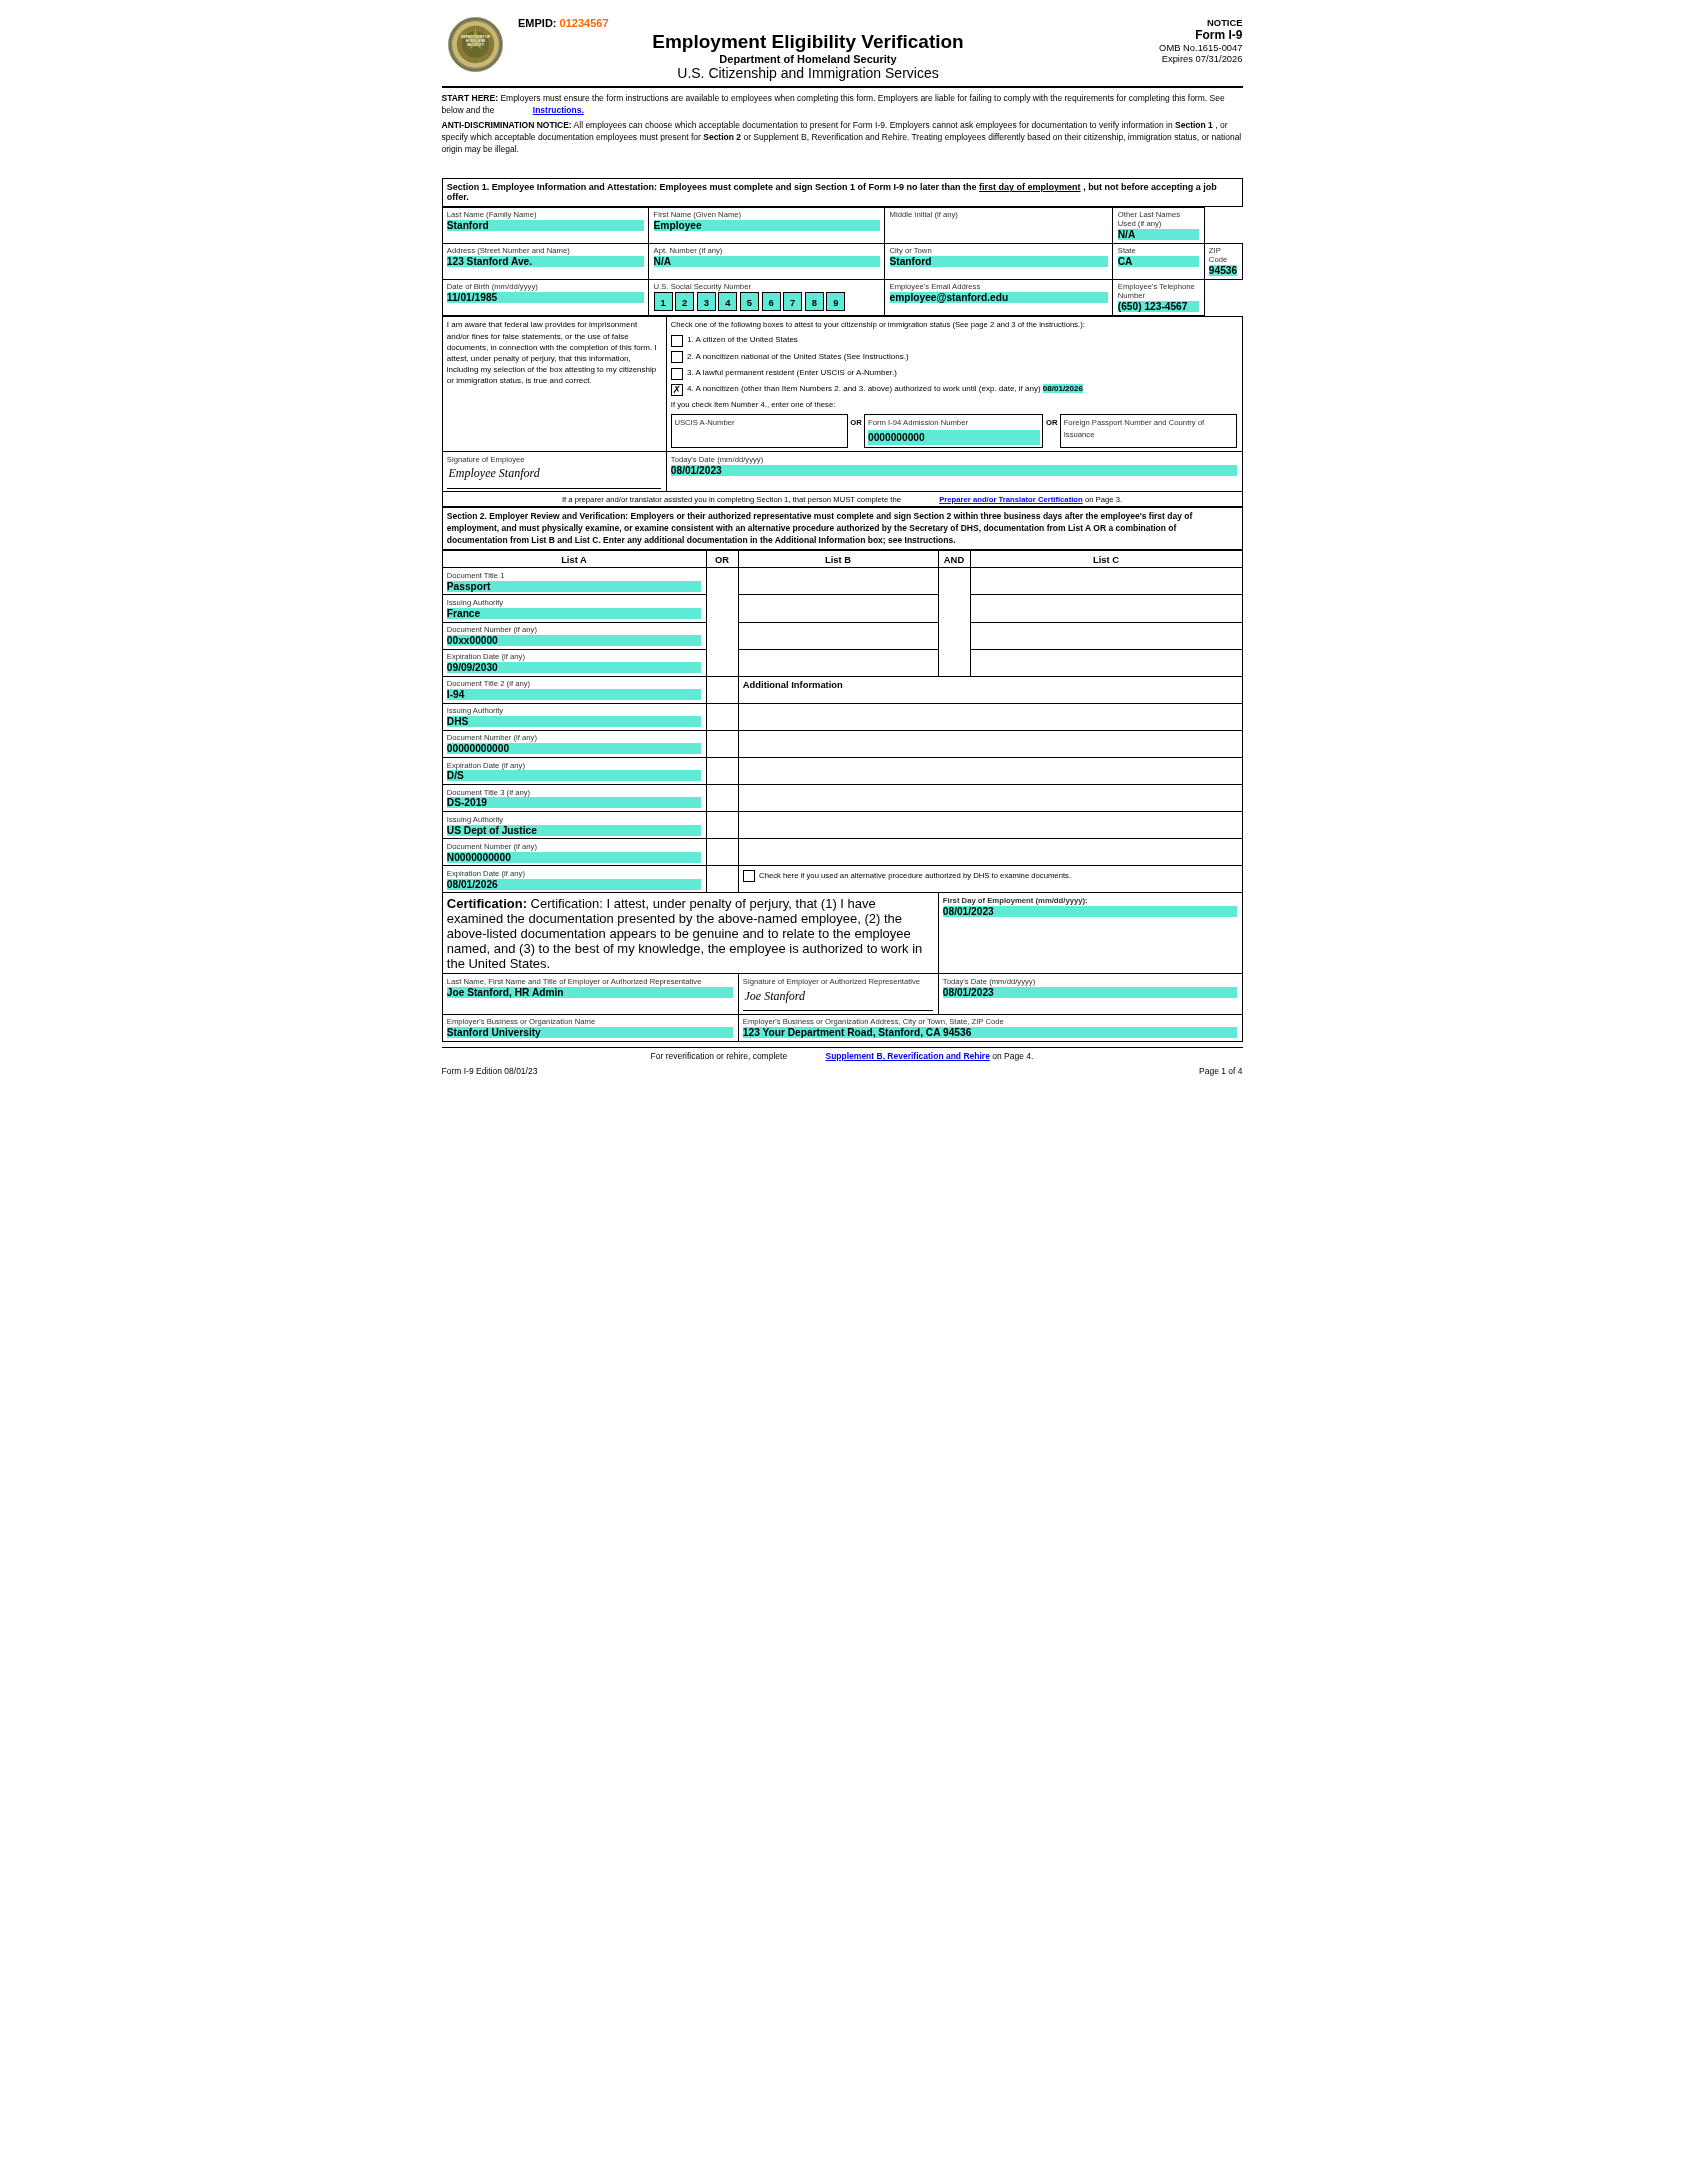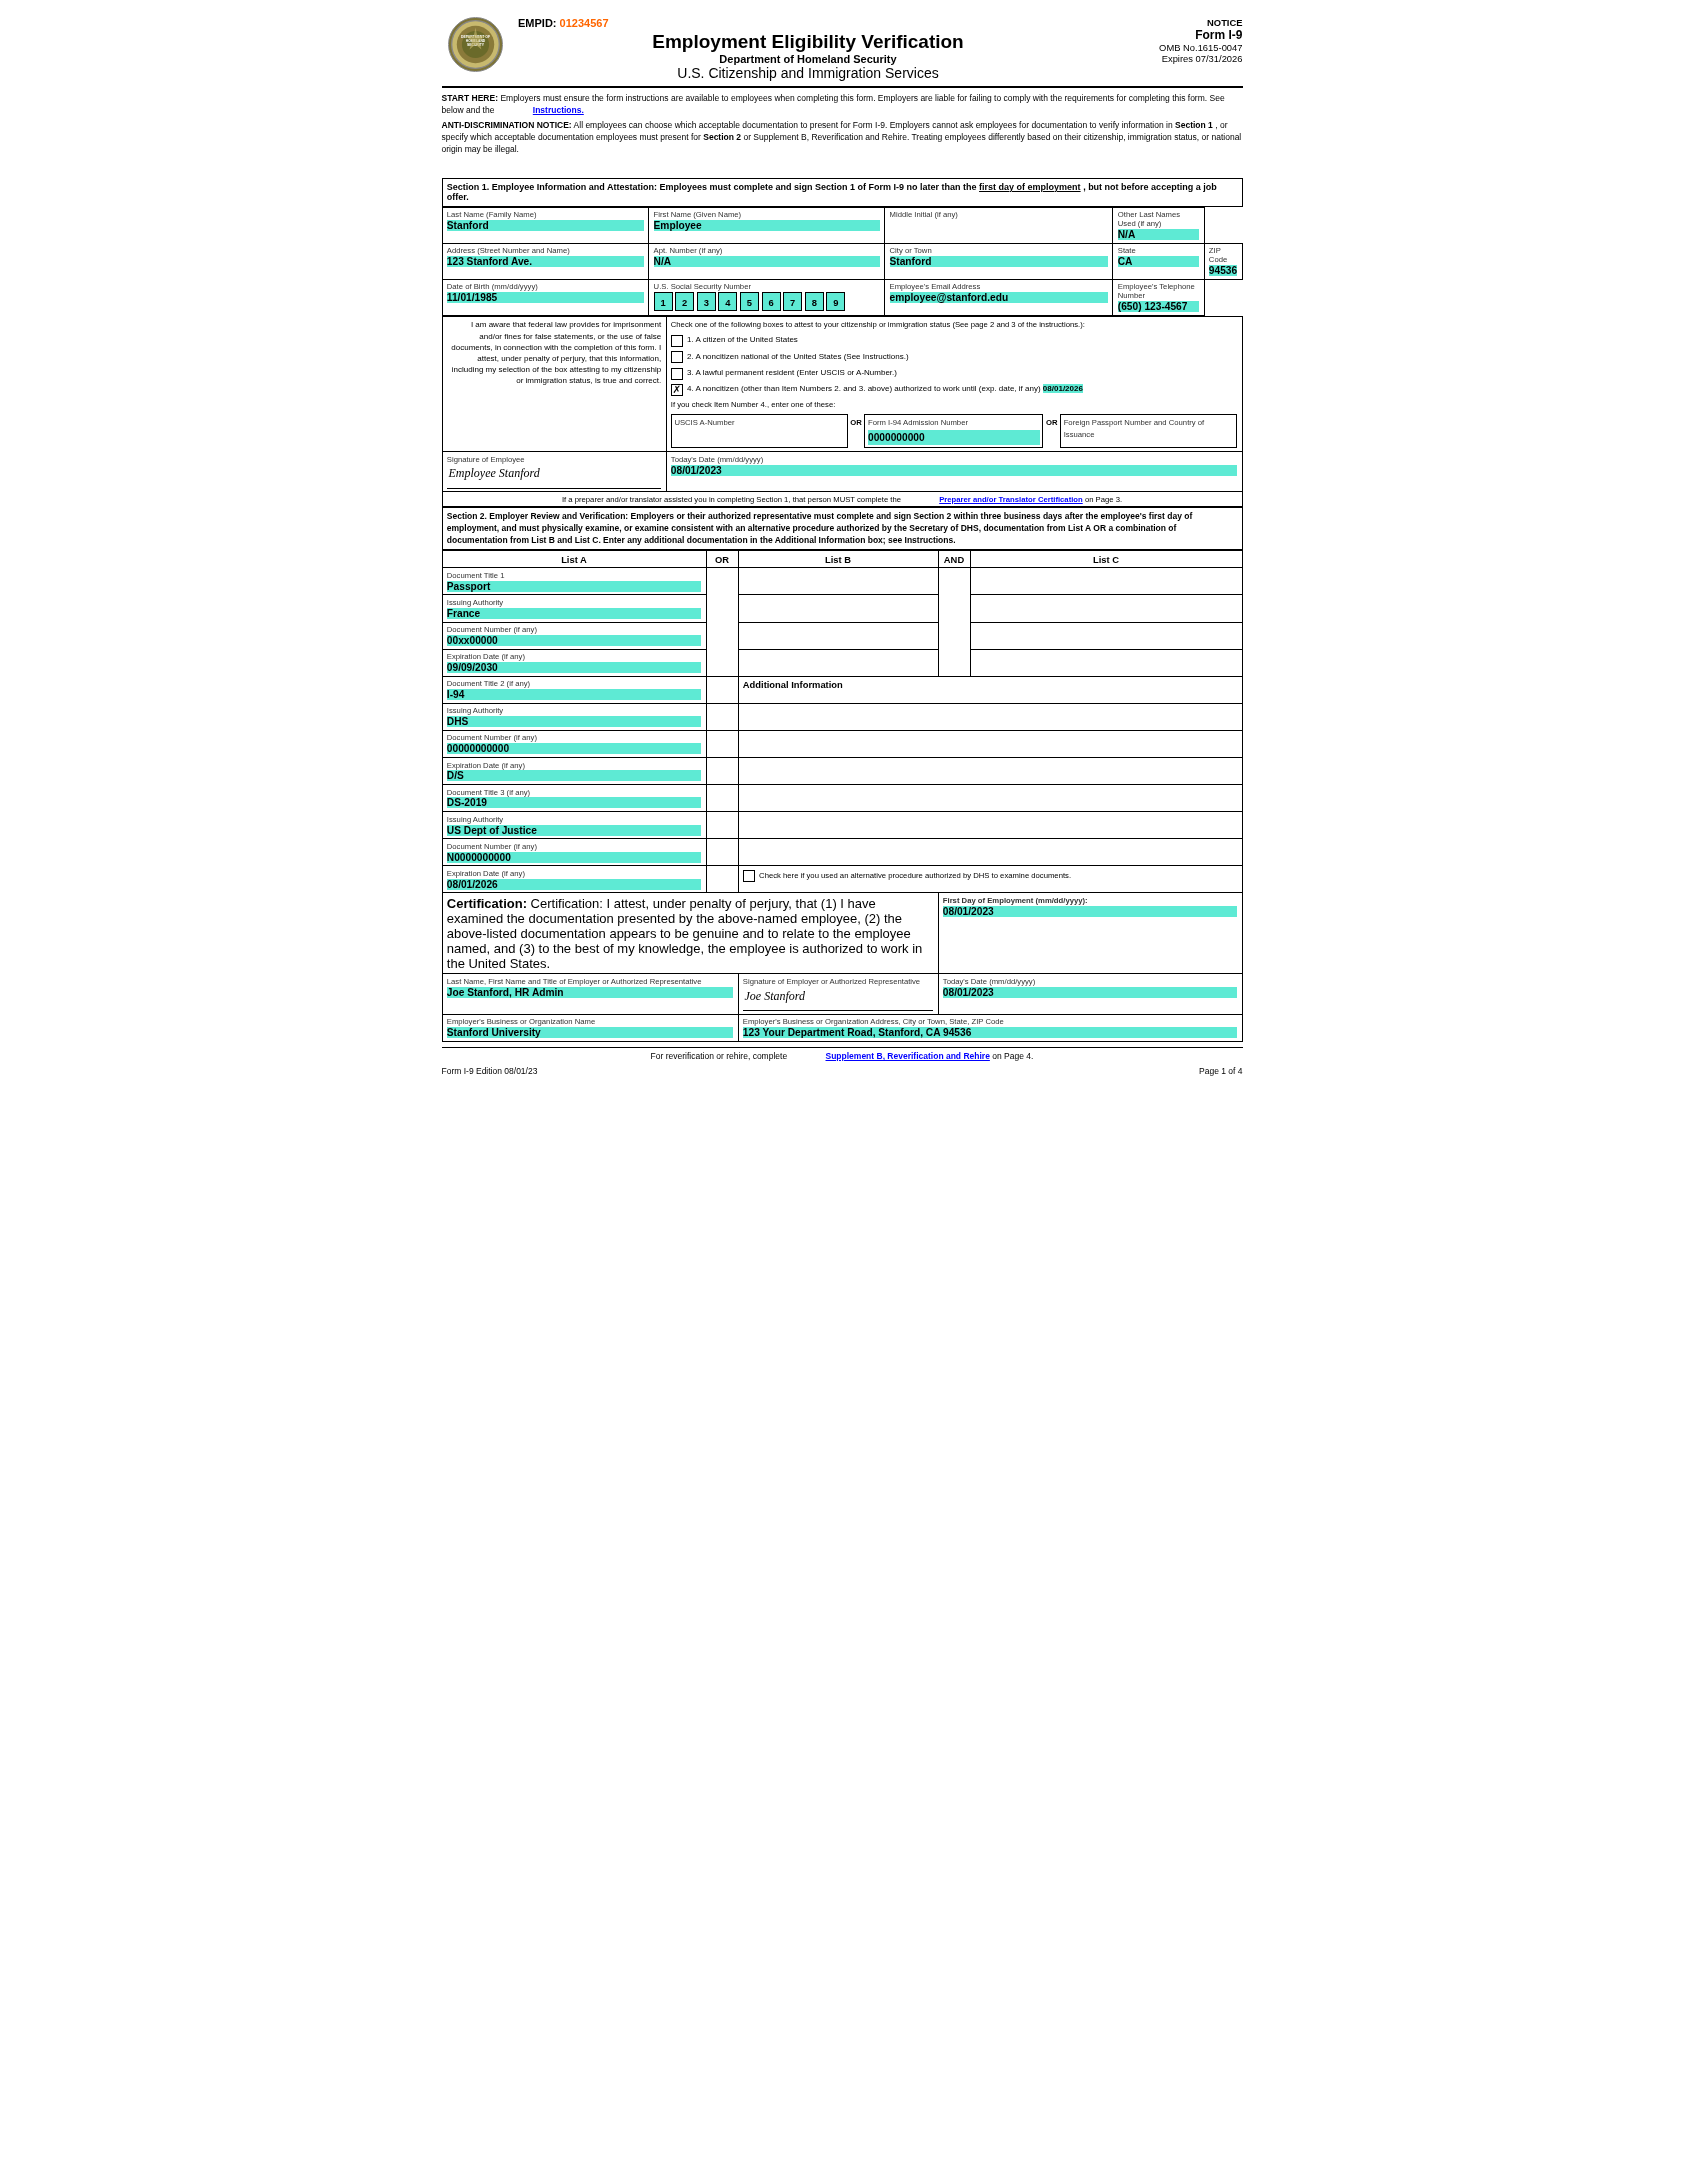--- a/index.html
+++ b/index.html
@@ -115,21 +115,20 @@
       display: inline-flex;
       align-items: center;
       justify-content: center;
       flex-shrink: 0;
       margin-top: 0.9px;
     }
     .checkbox.checked::after { content: '✗'; font-size: 10.2px; }
     .attestation-left {
       font-size: 8px;
       line-height: 1.4;
-      text-align: right;
     }
     .attestation-right {
       font-size: 8px;
       line-height: 1.5;
     }
     .sig-area {
       font-style: italic;
       font-size: 12px;
       font-family: 'Brush Script MT', cursive;
       border-bottom: 0.9px solid #000;

